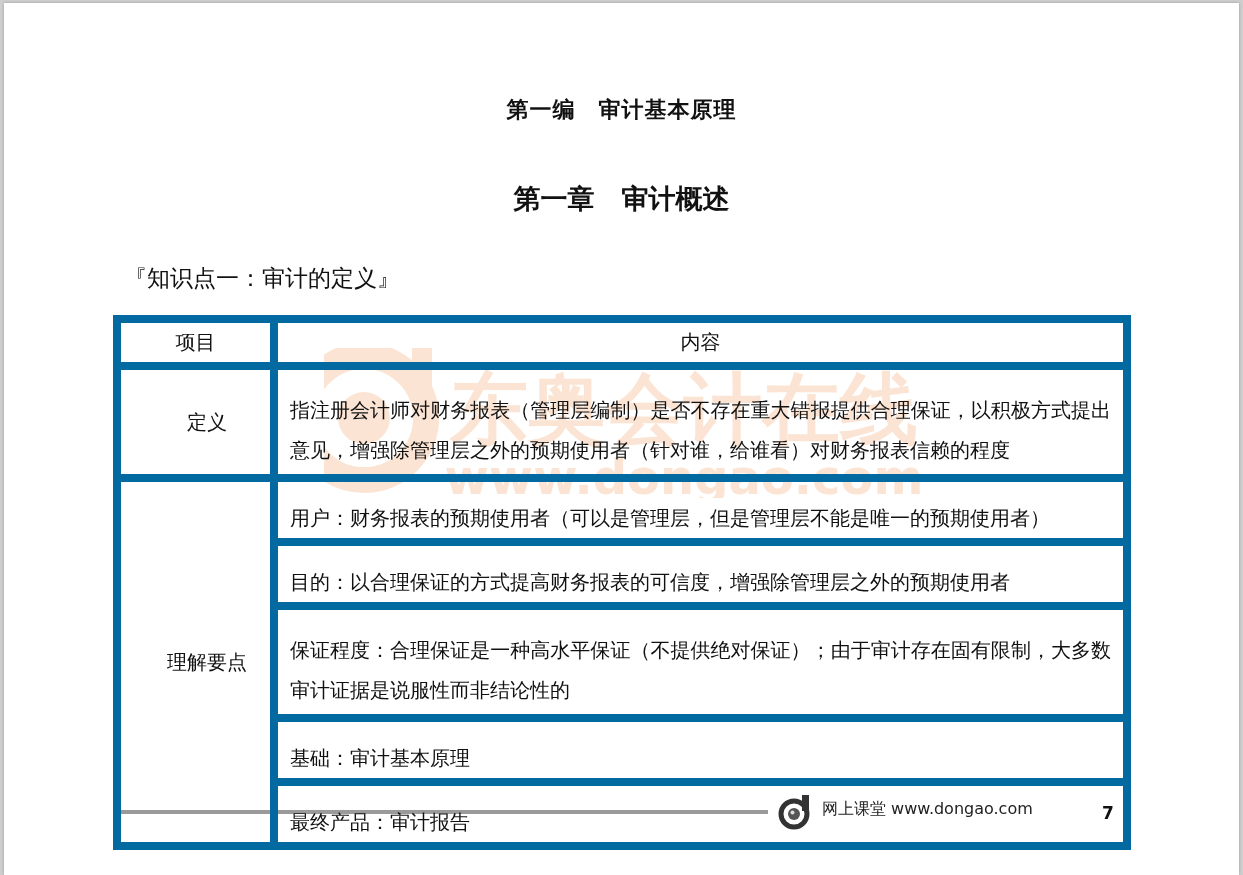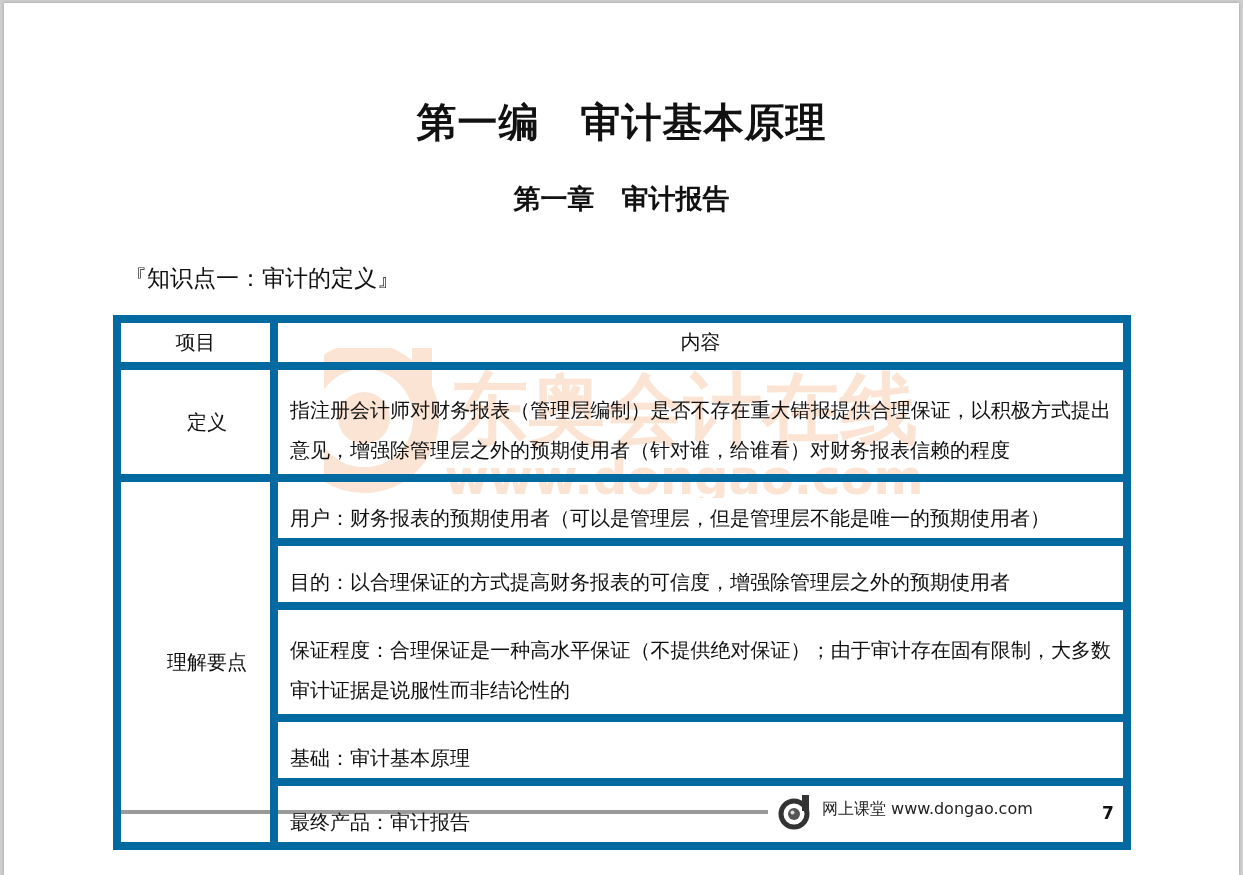--- a/index.html
+++ b/index.html
@@ -31,21 +31,21 @@
       opacity: 0.22;
     }
     .title-main {
       position: absolute;
       left: 0;
       top: 92px;
       width: 1235px;
       text-align: center;
       font-family: "DejaVu Sans", "Liberation Sans", sans-serif;
       font-weight: bold;
-      font-size: 40px;
+      font-size: 22px;
       letter-spacing: 1px;
     }
     .title-chapter {
       position: absolute;
       left: 0;
       top: 178px;
       width: 1235px;
       text-align: center;
       font-family: "DejaVu Sans", "Liberation Sans", sans-serif;
       font-weight: bold;
@@ -134,21 +134,21 @@
 
   <svg class="watermark" viewBox="0 0 620 150">
     <circle cx="40" cy="70" r="62" fill="none" stroke="#f08a3c" stroke-width="26"></circle>
     <circle cx="40" cy="70" r="26" fill="#f08a3c"></circle>
     <rect x="88" y="0" width="20" height="60" fill="#f08a3c"></rect>
     <text x="360" y="88" text-anchor="middle" font-family="DejaVu Sans, sans-serif" font-weight="bold" font-size="78" fill="#f08a3c">东奥会计在线</text>
     <text x="360" y="146" text-anchor="middle" font-family="DejaVu Sans, sans-serif" font-weight="bold" font-size="48" fill="#f08a3c">www.dongao.com</text>
   </svg>
 
   <div class="title-main">第一编　审计基本原理</div>
-  <div class="title-chapter">第一章　审计报告</div>
+  <div class="title-chapter">第一章　审计概述</div>
   <div class="section-heading">『知识点一：审计的定义』</div>
 
   <table class="kt">
     <tbody>
         <tr>
       <th>项目</th>
       <th>内容</th>
     </tr>
     <tr>
       <td class="label">定义</td>

